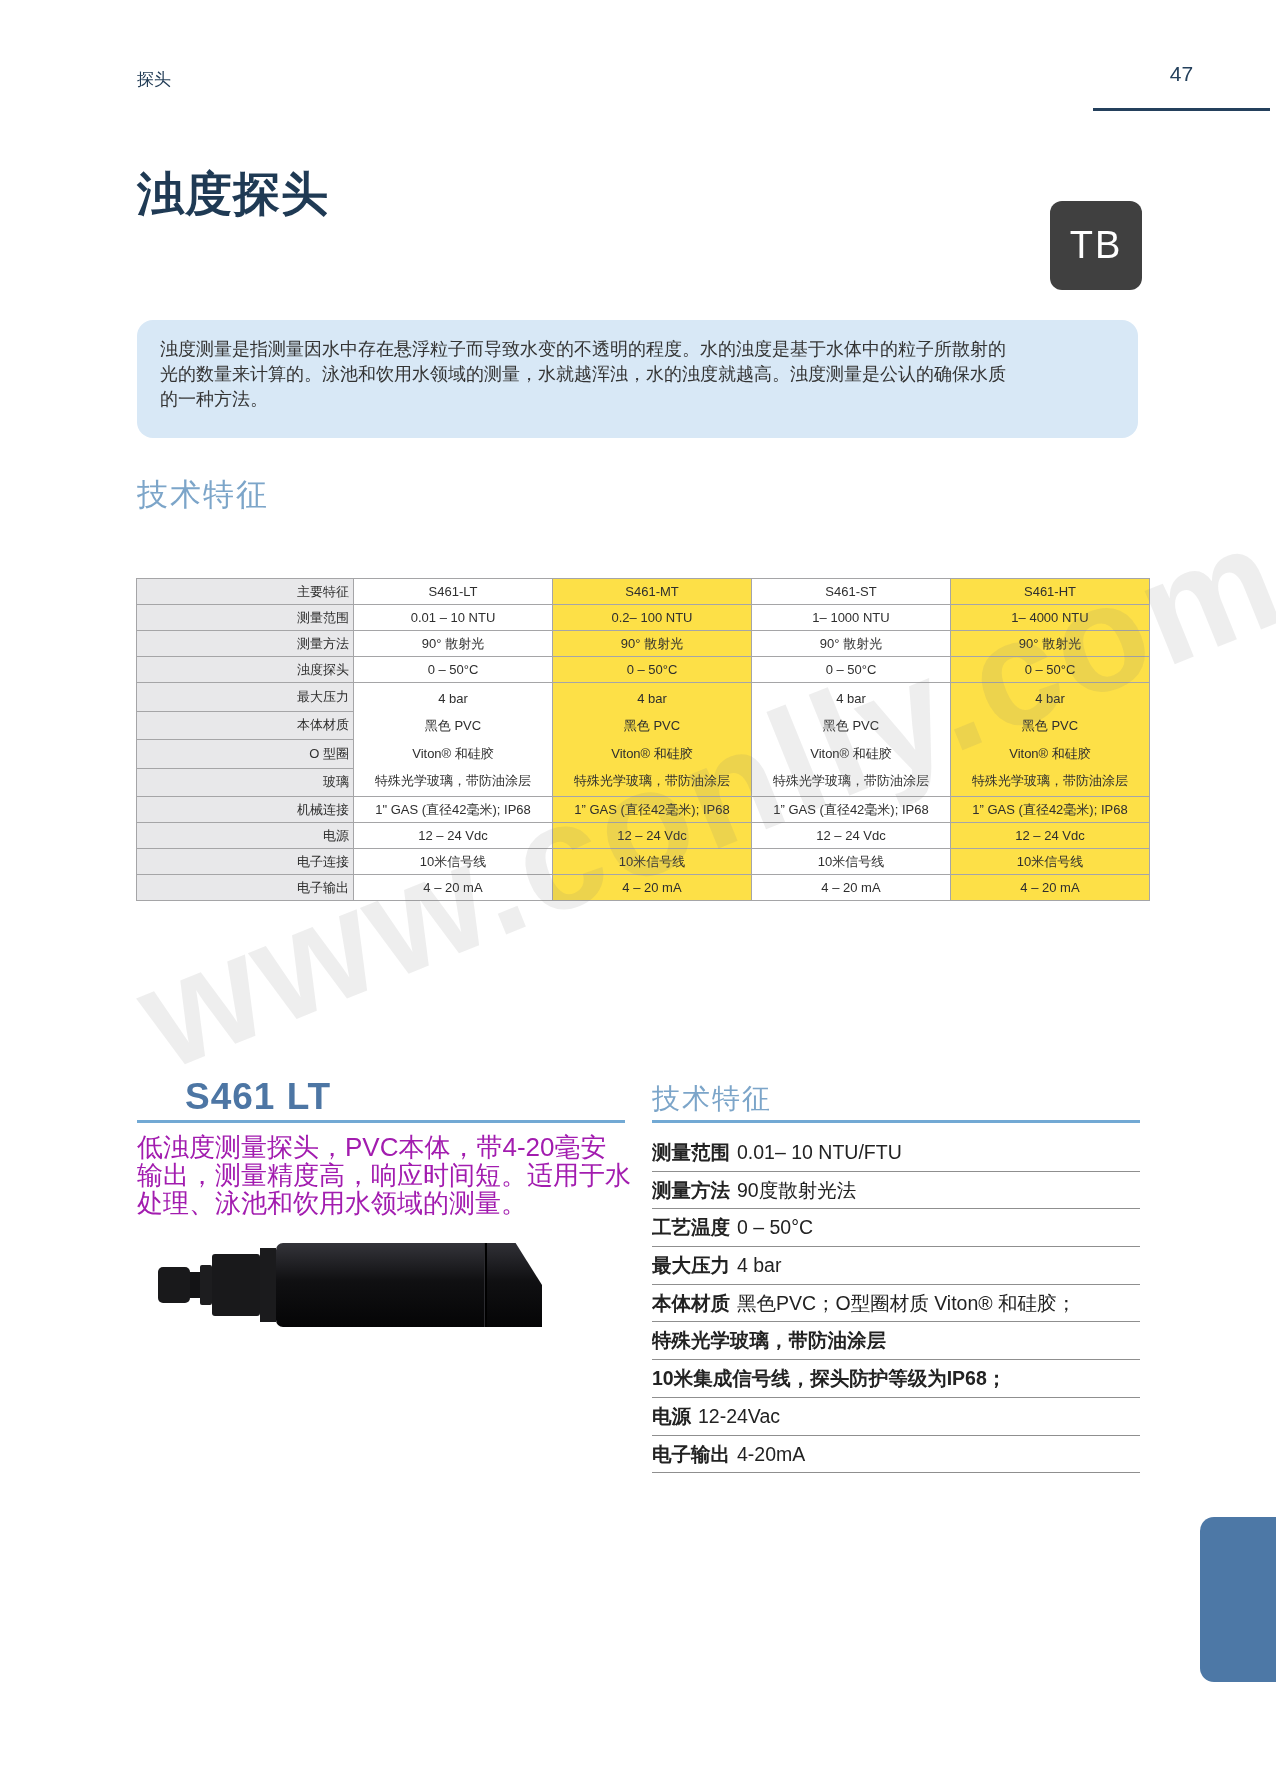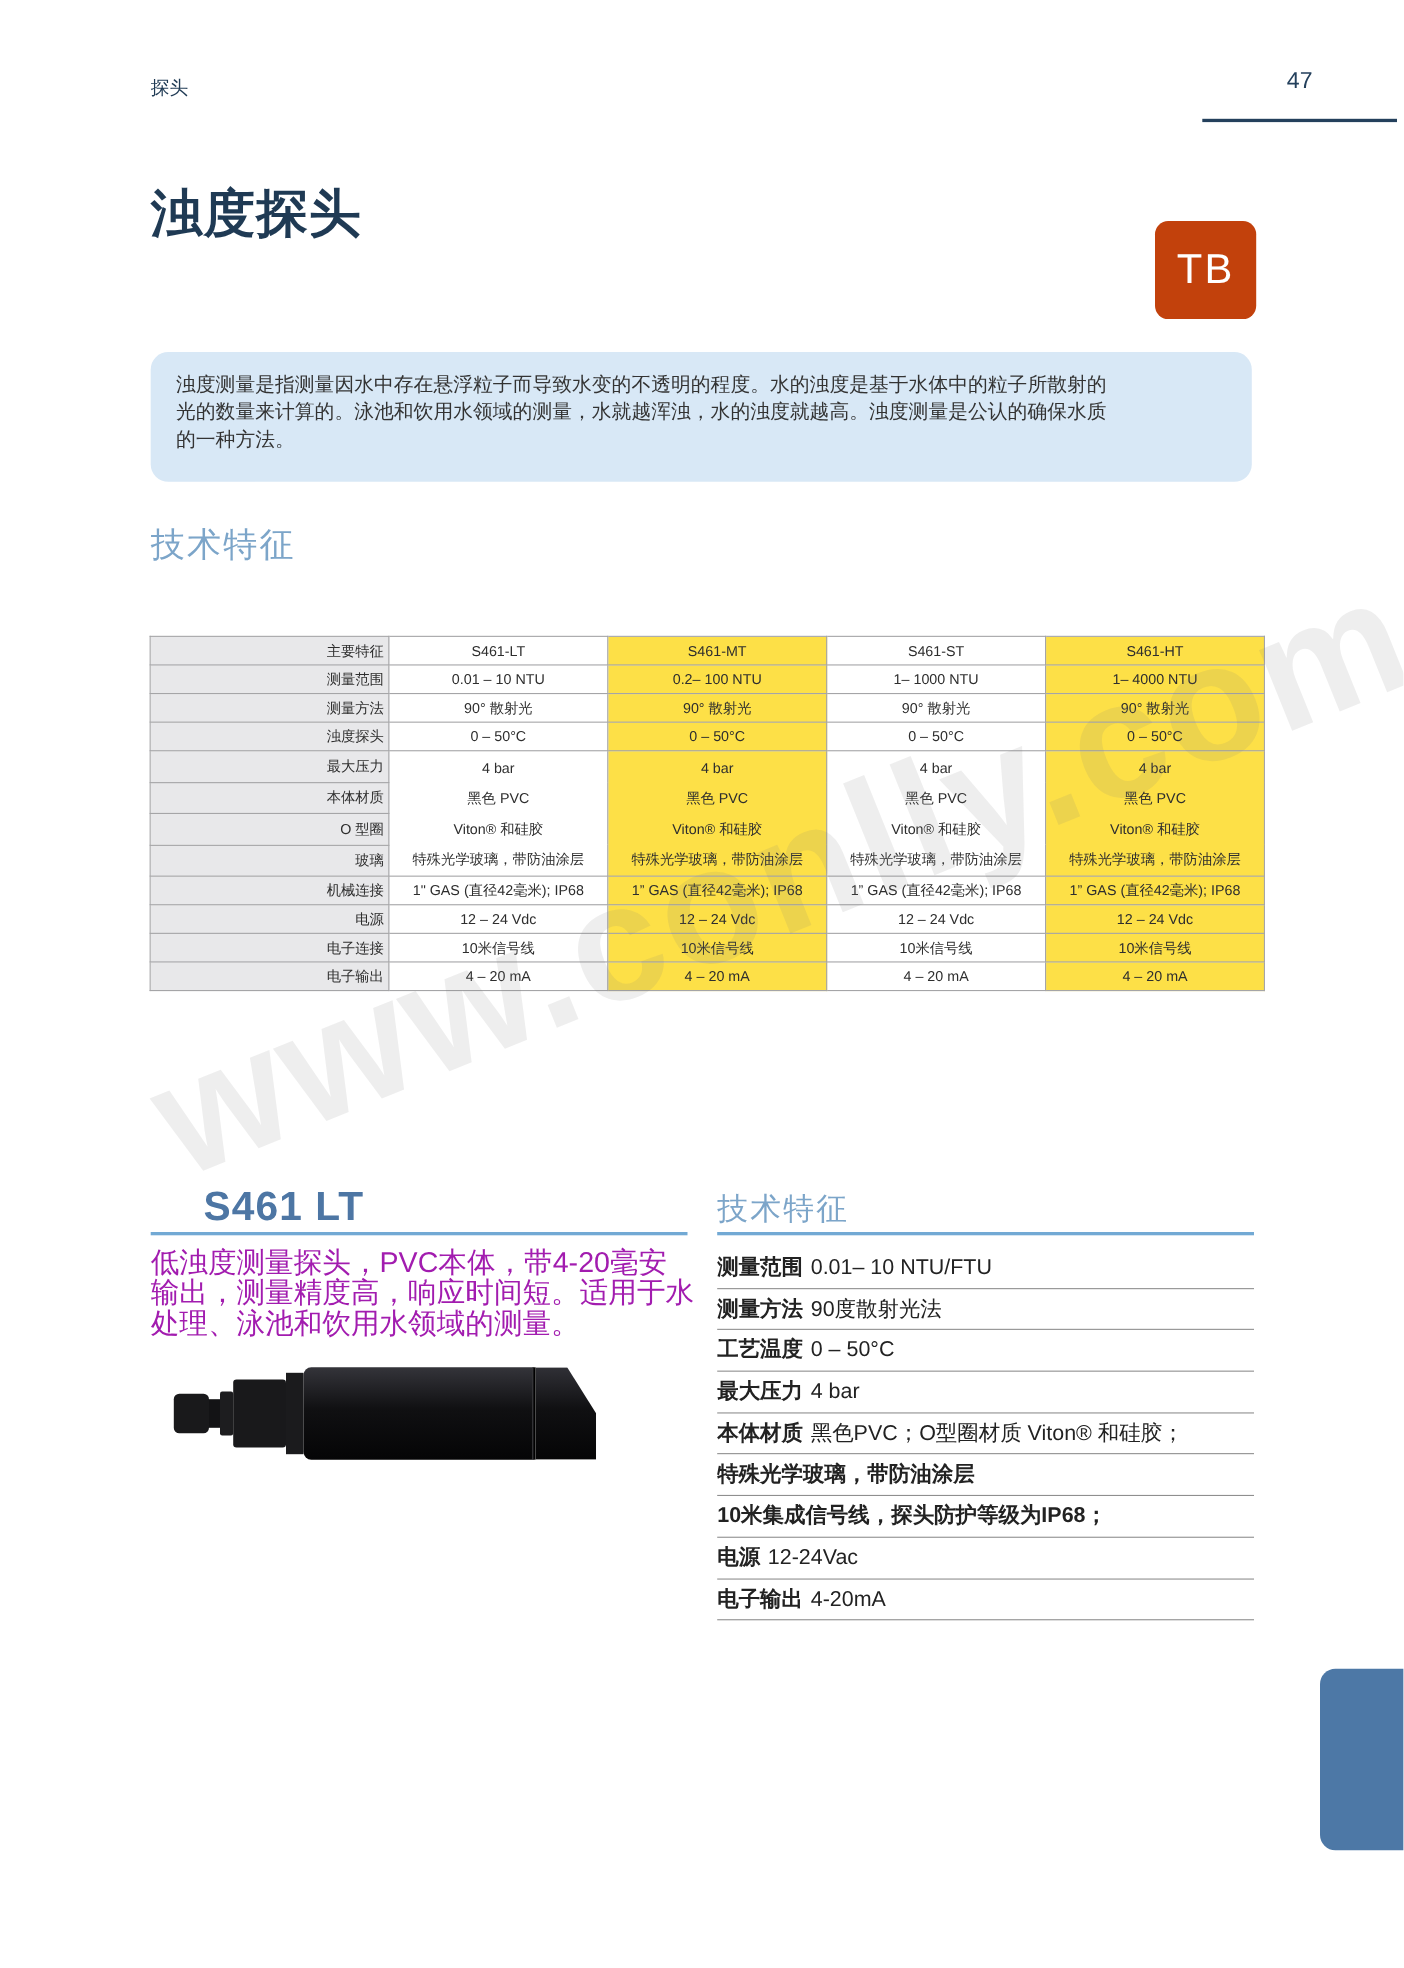--- a/index.html
+++ b/index.html
@@ -7,21 +7,21 @@
     position:relative;width:1276px;height:1789px;margin:0 auto;background:#fff;
     overflow:hidden;font-family:"Liberation Sans","DejaVu Sans",sans-serif;color:#3a3a3a;
   }
   
   .hdr-left{position:absolute;left:137px;top:68px;font-size:17px;color:#1f3a54;}
   .page-num{position:absolute;left:1093px;top:62px;width:177px;text-align:center;font-size:21px;color:#24405c;}
   .page-num-line{position:absolute;left:1093px;top:108px;width:177px;height:3px;background:#24405c;}
   
   .title{position:absolute;left:137px;top:163px;font-size:47px;font-weight:bold;color:#1f3a54;letter-spacing:1px;}
   .subtitle{position:absolute;left:137px;top:228px;font-size:25px;color:#5e87ae;}
-  .badge{position:absolute;left:1050px;top:201px;width:92px;height:89px;border-radius:12px;background:#c2410c;
+  .badge{position:absolute;left:1050px;top:201px;width:92px;height:89px;border-radius:12px;background:#404040;
     display:flex;align-items:center;justify-content:center;color:#ffffff;font-size:38px;font-weight:300;letter-spacing:2px;}
   
   .intro{position:absolute;left:137px;top:320px;width:1001px;height:118px;border-radius:16px;background:#d8e8f6;}
   .intro-text{position:absolute;left:23px;top:17px;width:852px;font-size:18px;line-height:25px;color:#333333;}
   
   .section-h{position:absolute;left:137px;top:474px;font-size:31px;color:#7ca5c9;letter-spacing:2px;}
   
   .tbl-wrap{position:absolute;left:136px;top:578px;width:1014px;}
   table.ftable{border-collapse:collapse;width:1014px;table-layout:fixed;font-size:13px;color:#2e2e2e;}
   table.ftable td{border:1px solid #a5a5a7;text-align:center;vertical-align:middle;padding:0 4px;height:25px;}

